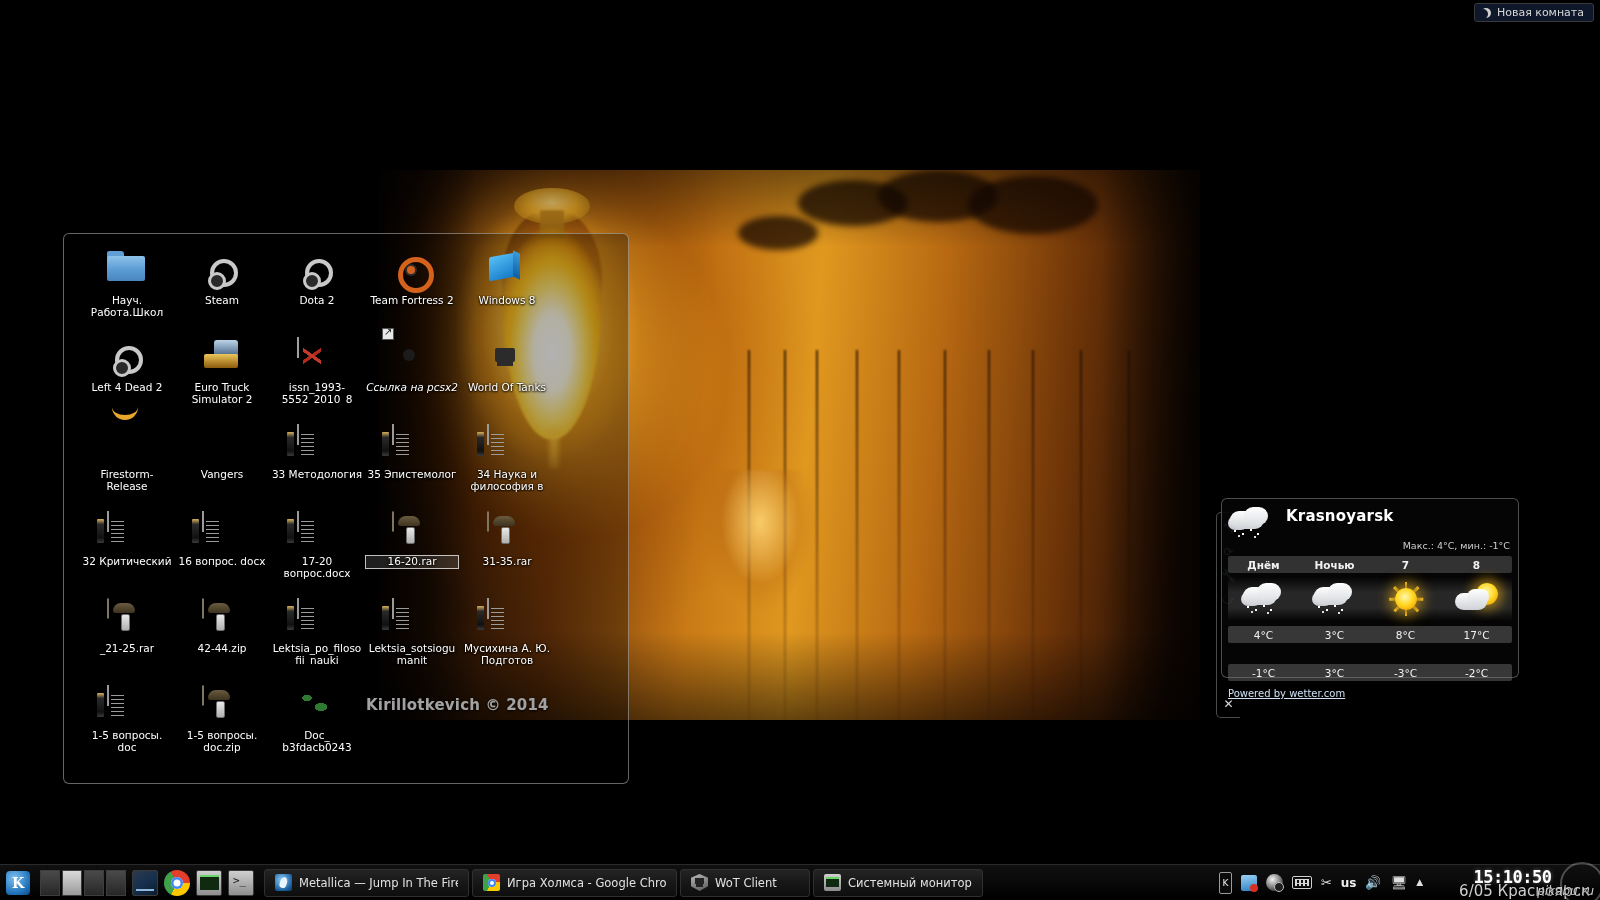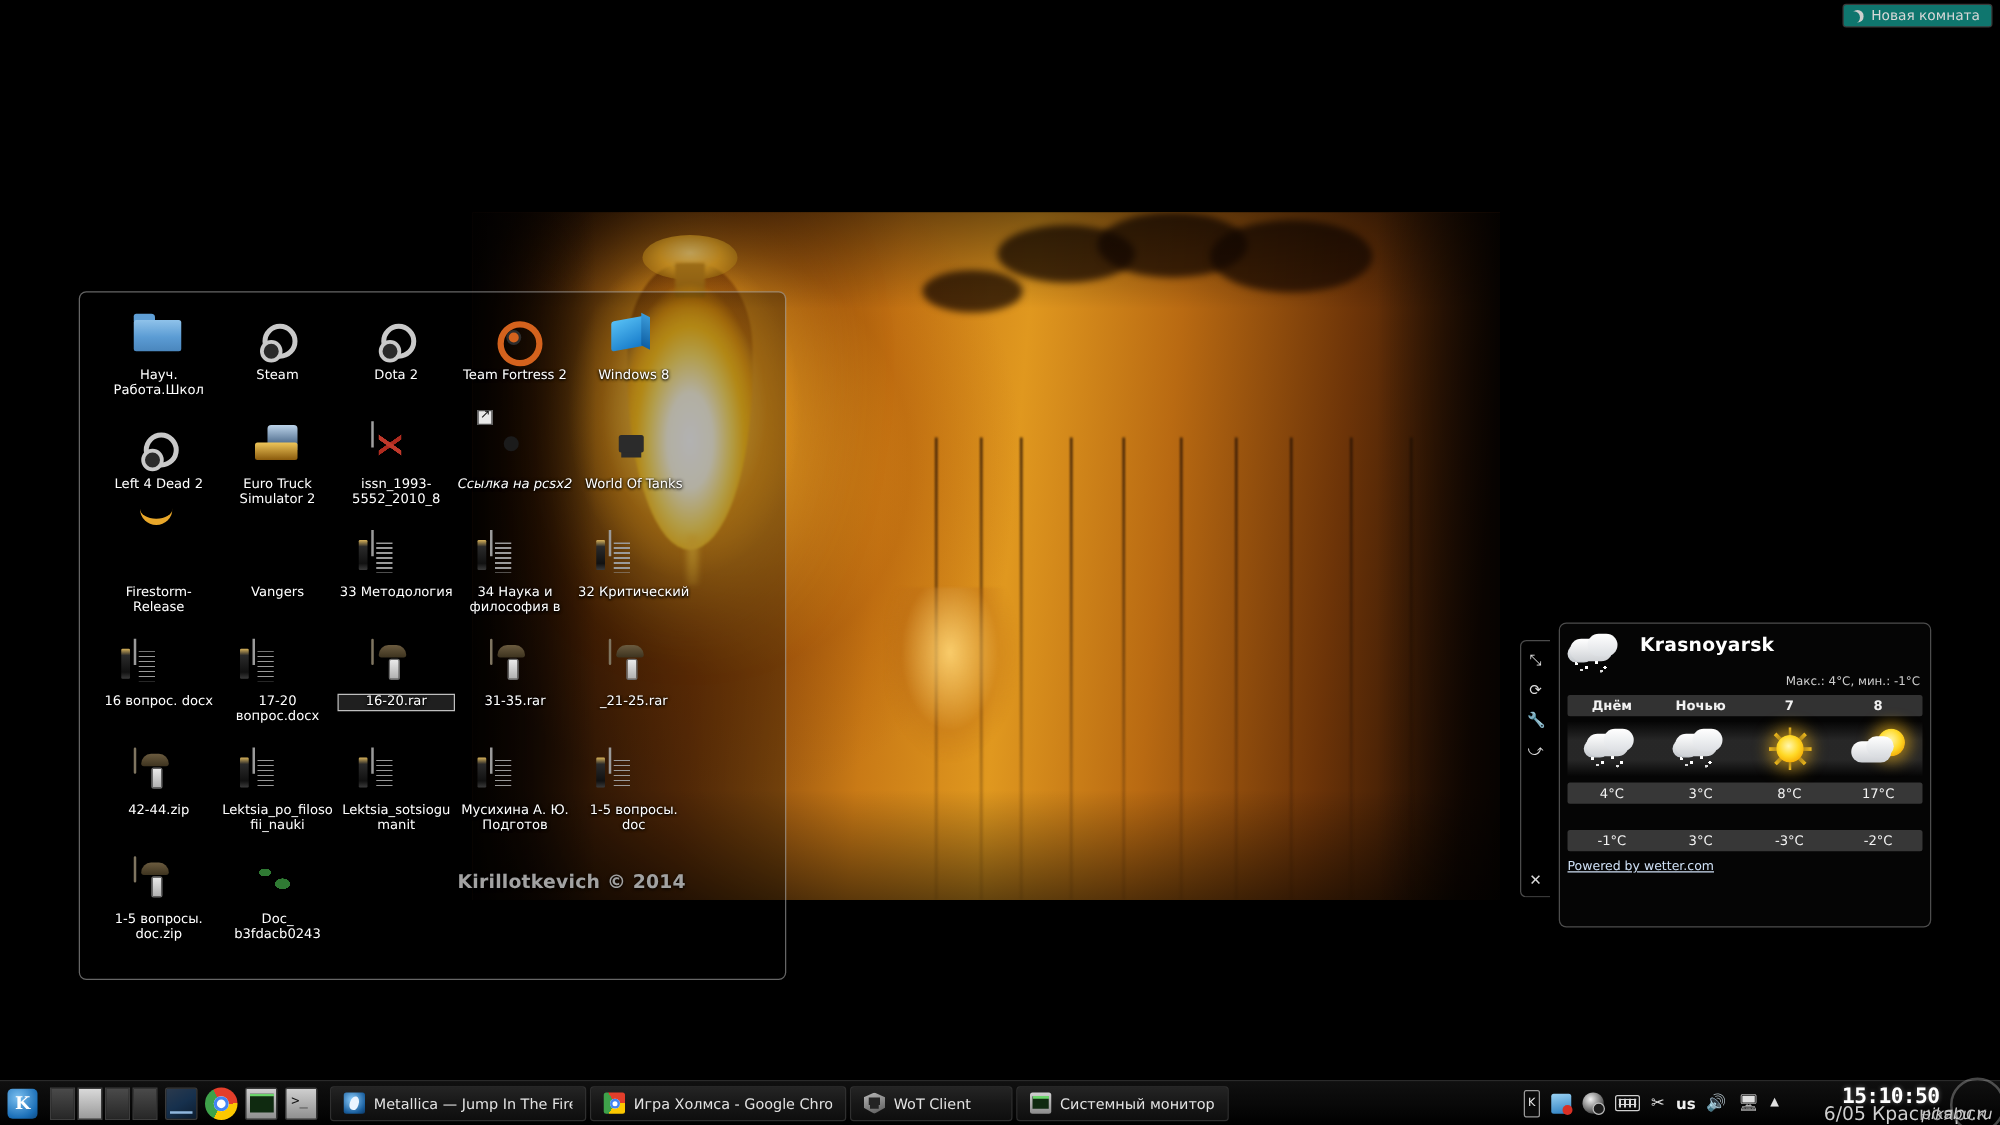--- a/index.html
+++ b/index.html
@@ -292,21 +292,21 @@
     font-family:"DejaVu Sans","Liberation Sans",sans-serif;
     font-size:15px; font-weight:bold; color:#e9e9e9;
     text-shadow:0 1px 3px #000;
     letter-spacing:0.2px;
     pointer-events:none;
   }
 
   
   #newroom {
     position:absolute; right:6px; top:3px;
-    background:#0f766e;
+    background:#0f172a;
     border:1px solid #3a3a3a;
     border-radius:3px;
     height:19px; padding:0 9px 0 6px;
     display:flex; align-items:center; gap:6px;
     color:#d8d8d8; font-size:11px;
   }
   #newroom .moon {
     width:10px; height:10px; border-radius:50%;
     box-shadow: inset -3px 1px 0 0 #cfcfcf;
     background:transparent;
@@ -322,21 +322,21 @@
     background:rgba(0,0,0,0.55);
     display:flex; flex-direction:column; align-items:center;
     padding-top:8px; gap:10px;
   }
   #weather-handle .hbtn {
     width:14px; height:14px; color:#dcdcdc; font-size:12px; line-height:14px;
     text-align:center; cursor:pointer;
   }
   #weather-handle .spacer { flex:1; }
   #weather {
-    position:absolute; left:31px; top:0; width:298px; height:244px;
+    position:absolute; left:5px; top:0; width:298px; height:180px;
     border:1px solid rgba(150,150,150,0.5);
     border-radius:6px;
     background:rgba(5,5,5,0.92);
     padding:6px 6px 4px 6px;
     color:#efefef;
   }
   .wrow-head { display:flex; align-items:flex-start; height:46px; position:relative; }
   .wrow-head .wicon { width:52px; height:40px; margin-top:2px; }
   .wcity {
     font-size:15px; font-weight:bold; color:#fff; margin-left:6px; margin-top:2px;
@@ -658,20 +658,24 @@
         <div class="dicon">
           <span class="glyph"><span class="ic-vangers"></span></span>
           <span class="lbl">Vangers</span>
         </div>
         <div class="dicon">
           <span class="glyph"><span class="ic-doc"><i class="lines"></i></span></span>
           <span class="lbl">33 Методология</span>
         </div>
         <div class="dicon">
           <span class="glyph"><span class="ic-doc"><i class="lines"></i></span></span>
+          <span class="lbl">35 Эпистемолог</span>
+        </div>
+        <div class="dicon">
+          <span class="glyph"><span class="ic-doc"><i class="lines"></i></span></span>
           <span class="lbl">34 Наука и философия в</span>
         </div>
         <div class="dicon">
           <span class="glyph"><span class="ic-doc"><i class="lines"></i></span></span>
           <span class="lbl">32 Критический</span>
         </div>
         <div class="dicon">
           <span class="glyph"><span class="ic-doc"><i class="lines"></i></span></span>
           <span class="lbl">16 вопрос. docx</span>
         </div>

